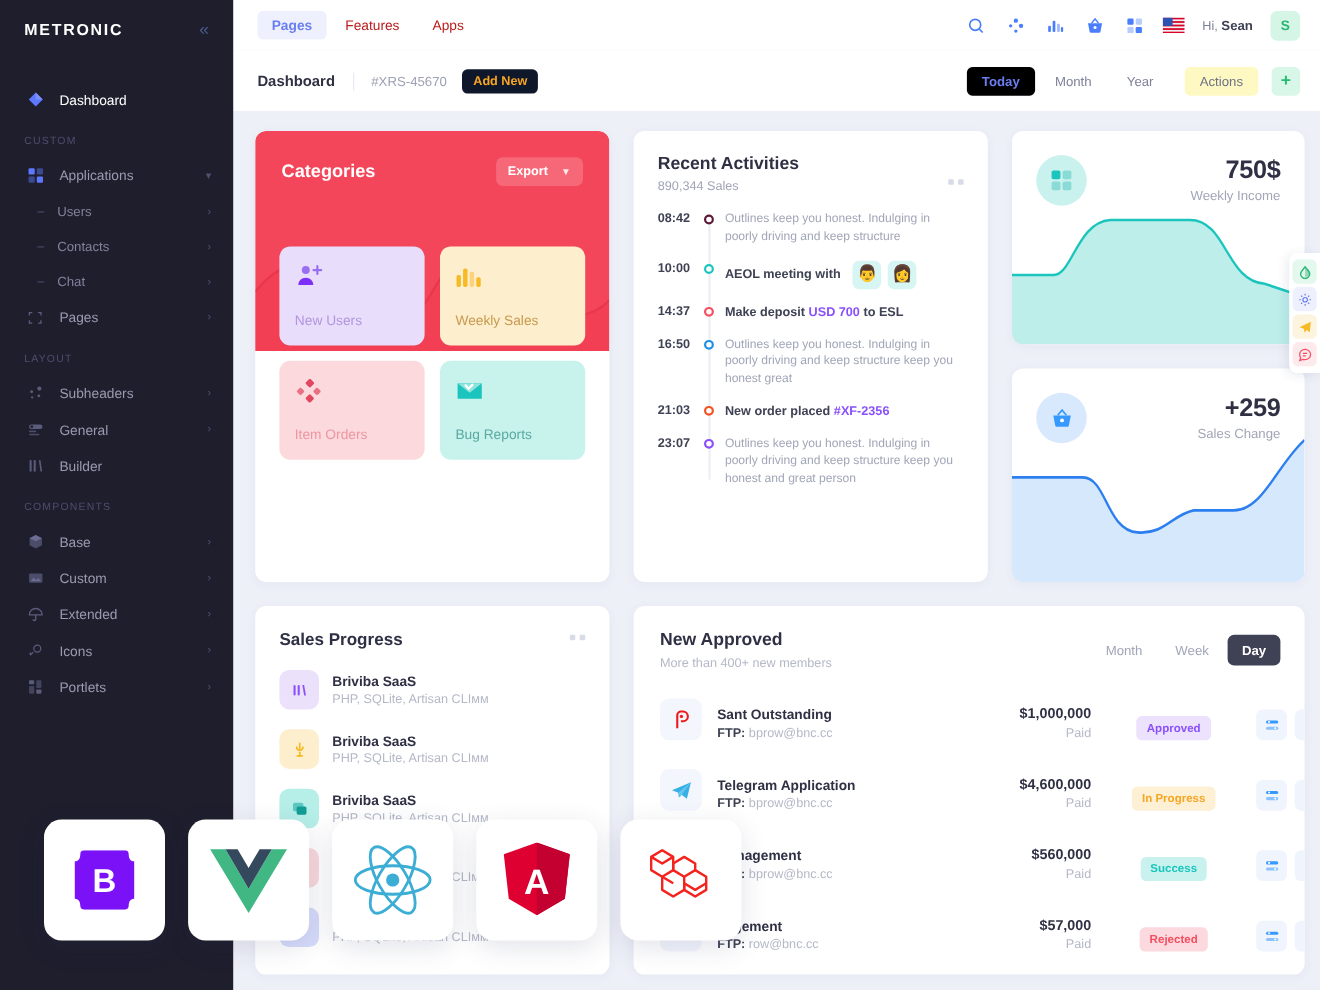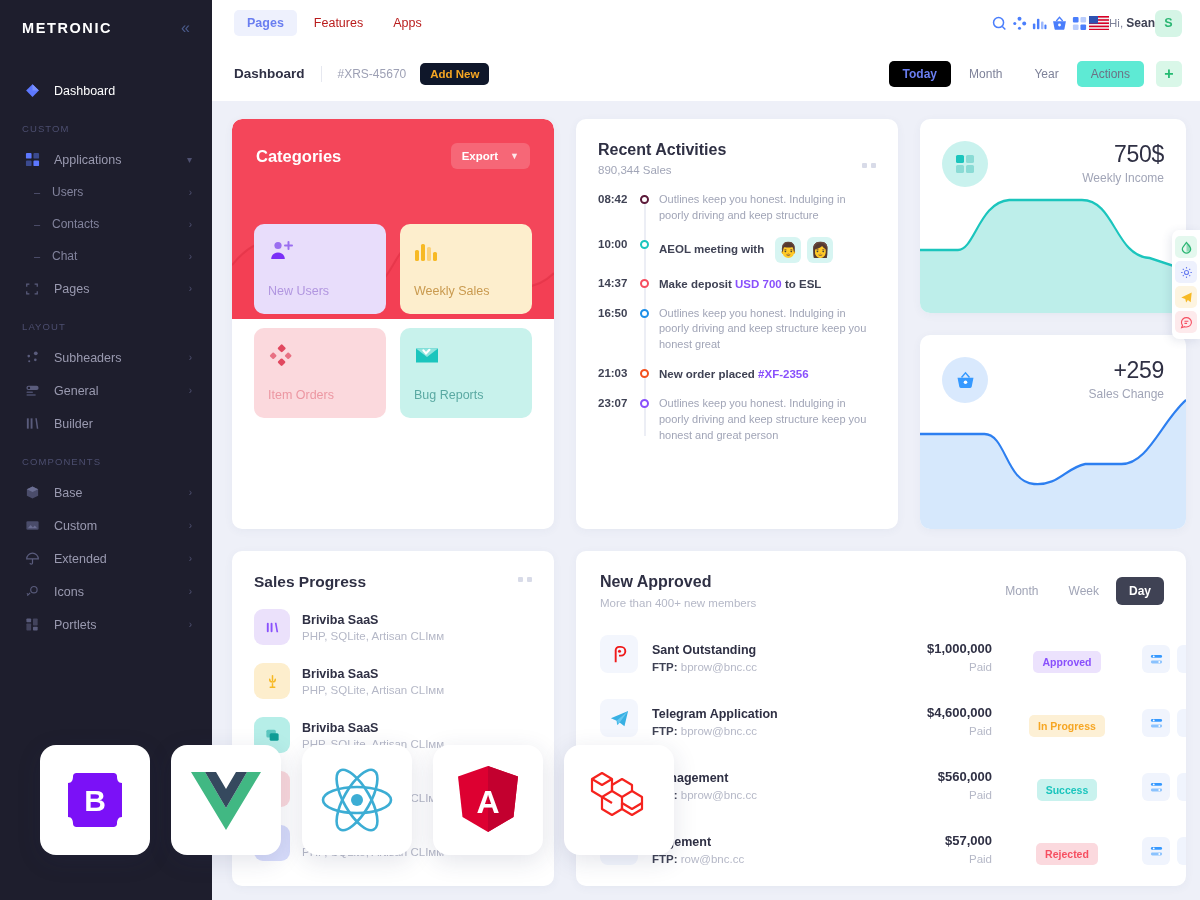--- a/index.html
+++ b/index.html
@@ -51,21 +51,21 @@
   .topbar {
     height: 46px; background: #fff; display: flex; align-items: center;
     padding: 0 18px 0 22px; flex: 0 0 46px;
   }
   .tabs { display: flex; align-items: center; gap: 4px; }
   .tab {
     font-size: 12.5px; color: #b91c1c; padding: 6px 13px;
     border-radius: 5px; cursor: pointer; white-space: nowrap;
   }
   .tab.active { background: #eef1fd; color: #6a7ef0; font-weight: 600; }
-  .topbar-right { margin-left: auto; display: flex; align-items: center; }
+  .topbar-right { margin-left: auto; display: flex; align-items: center; gap: 16px; }
   .tb-icon { width: 20px; height: 20px; display: flex; align-items: center; justify-content: center; cursor: pointer; }
   .greet { font-size: 11.5px; color: #7e8299; white-space: nowrap; }
   .greet b { color: #3f4254; font-weight: 700; font-size: 12px; }
   .avatar-badge {
     width: 27px; height: 27px; border-radius: 6px; background: #d5f5e6;
     color: #2bb673; font-weight: 700; font-size: 12.5px;
     display: flex; align-items: center; justify-content: center; cursor: pointer;
   }
 
   .subbar {
@@ -80,21 +80,21 @@
     margin-left: 14px; background: #0f172a; color: #f6a623;
     font-size: 11.5px; font-weight: 600; padding: 5px 10px;
     border-radius: 5px; cursor: pointer;
   }
   .subbar-right { margin-left: auto; display: flex; align-items: center; gap: 4px; }
   .seg {
     font-size: 12px; color: #7e8299; padding: 6px 14px;
     border-radius: 5px; cursor: pointer; white-space: nowrap;
   }
   .seg.active { background: #000000; color: #6a7ef0; font-weight: 600; }
-  .seg.actions { background: #5eead4; color: #6d7185; }
+  .seg.actions { background: #fef9c3; color: #6d7185; margin-left: 10px; }
   .plus-btn {
     margin-left: 8px; width: 26px; height: 26px; border-radius: 5px;
     background: #d9f7e8; color: #24bb72; display: flex;
     align-items: center; justify-content: center; font-size: 16px;
     font-weight: 700; cursor: pointer; line-height: 1;
   }
 
   
   .content {
     flex: 1; background: #eef0f8; padding: 18px 14px 14px 20px;
@@ -165,21 +165,21 @@
 
   
   .stat-col { display: flex; flex-direction: column; gap: 22px; }
   .stat-card { flex: 1; position: relative; overflow: hidden; border-radius: 10px; background:#fff; box-shadow: 0 2px 10px rgba(60,70,120,0.05); }
   .stat-head { display: flex; align-items: flex-start; padding: 22px 22px 0 22px; }
   .stat-ico {
     width: 46px; height: 46px; border-radius: 50%;
     display: flex; align-items: center; justify-content: center;
   }
   .stat-vals { margin-left: auto; text-align: right; }
-  .stat-num { font-size: 23px; font-weight: 400; color: #2f3044; letter-spacing: -0.3px; }
+  .stat-num { font-size: 23px; font-weight: 700; color: #2f3044; letter-spacing: -0.3px; }
   .stat-lbl { font-size: 12px; color: #a1a5b7; margin-top: 3px; }
   .stat-chart { position: absolute; left: 0; right: 0; bottom: 0; height: 135px; }
   .stat-chart svg { width: 100%; height: 100%; display: block; }
 
   
   .sp-card { padding: 22px 22px 0 22px; position: relative; overflow: hidden; }
   .sp-title { font-size: 15.5px; font-weight: 700; color: #2f3044; }
   .sp-dots { position: absolute; right: 22px; top: 26px; display: flex; gap: 4px; }
   .sp-dots i { width: 5px; height: 5px; background: #d8dbe8; border-radius: 1px; display: block; }
   .sp-item { display: flex; align-items: center; margin-top: 18px; cursor: pointer; }

